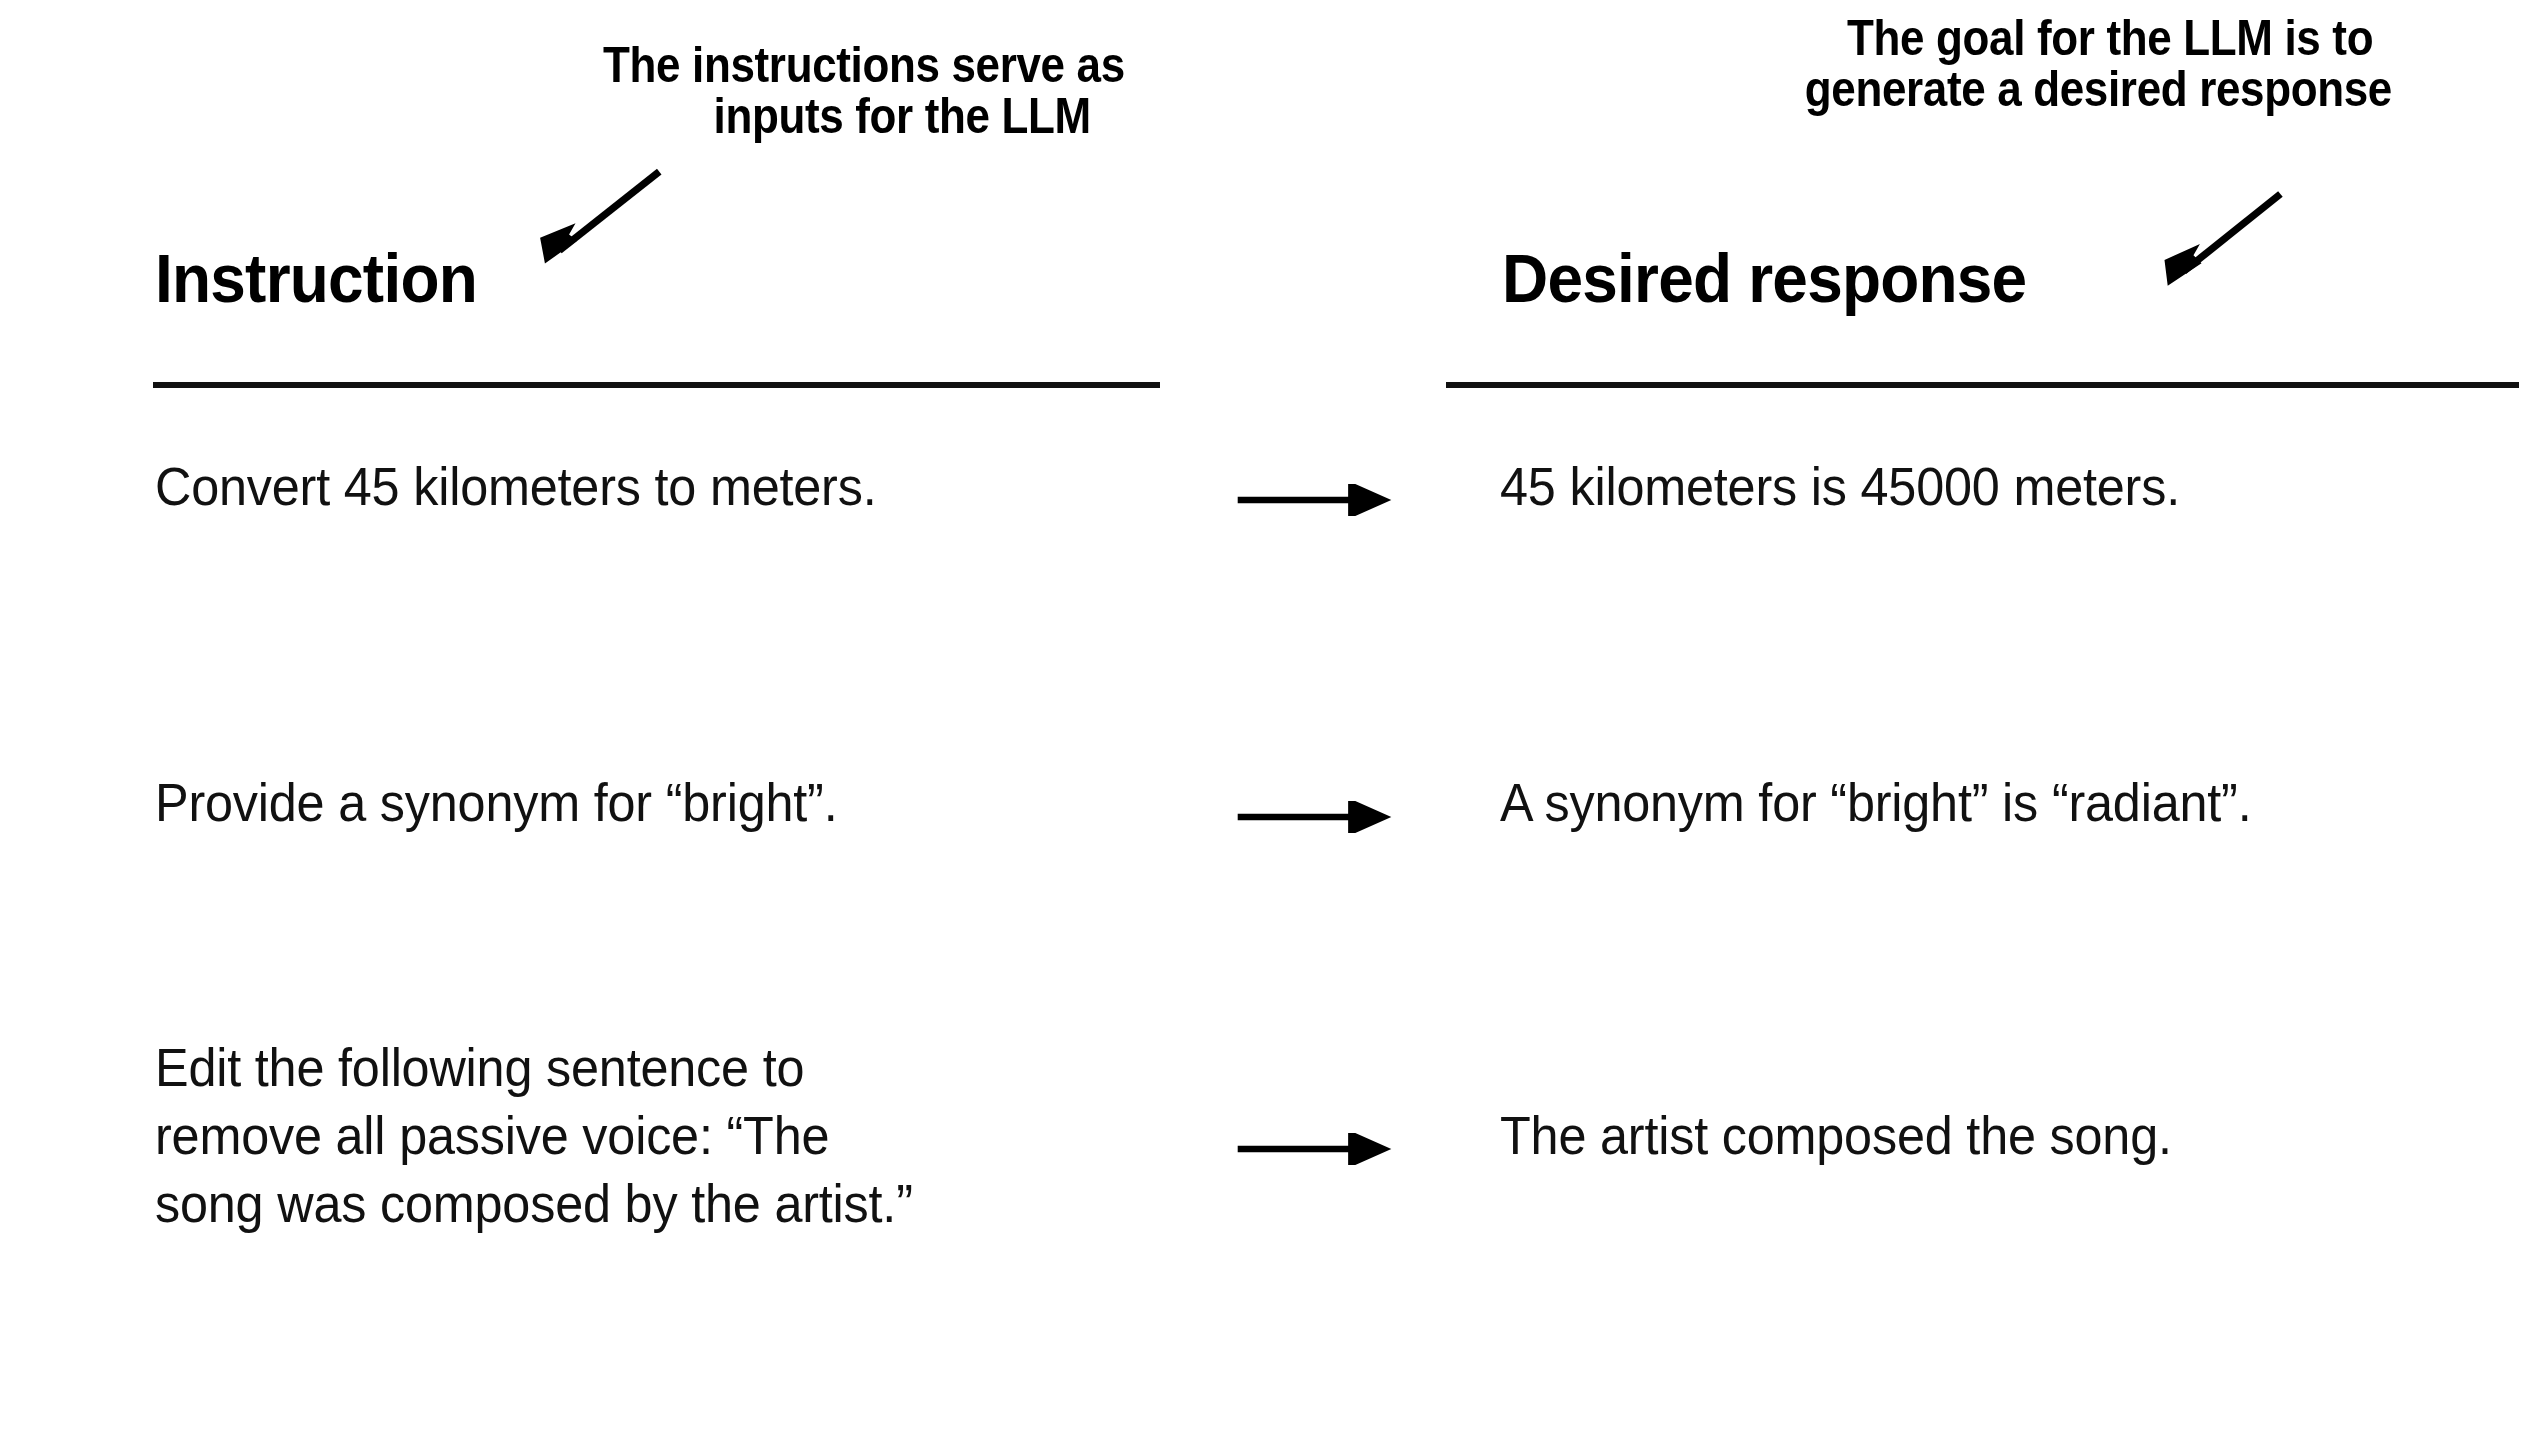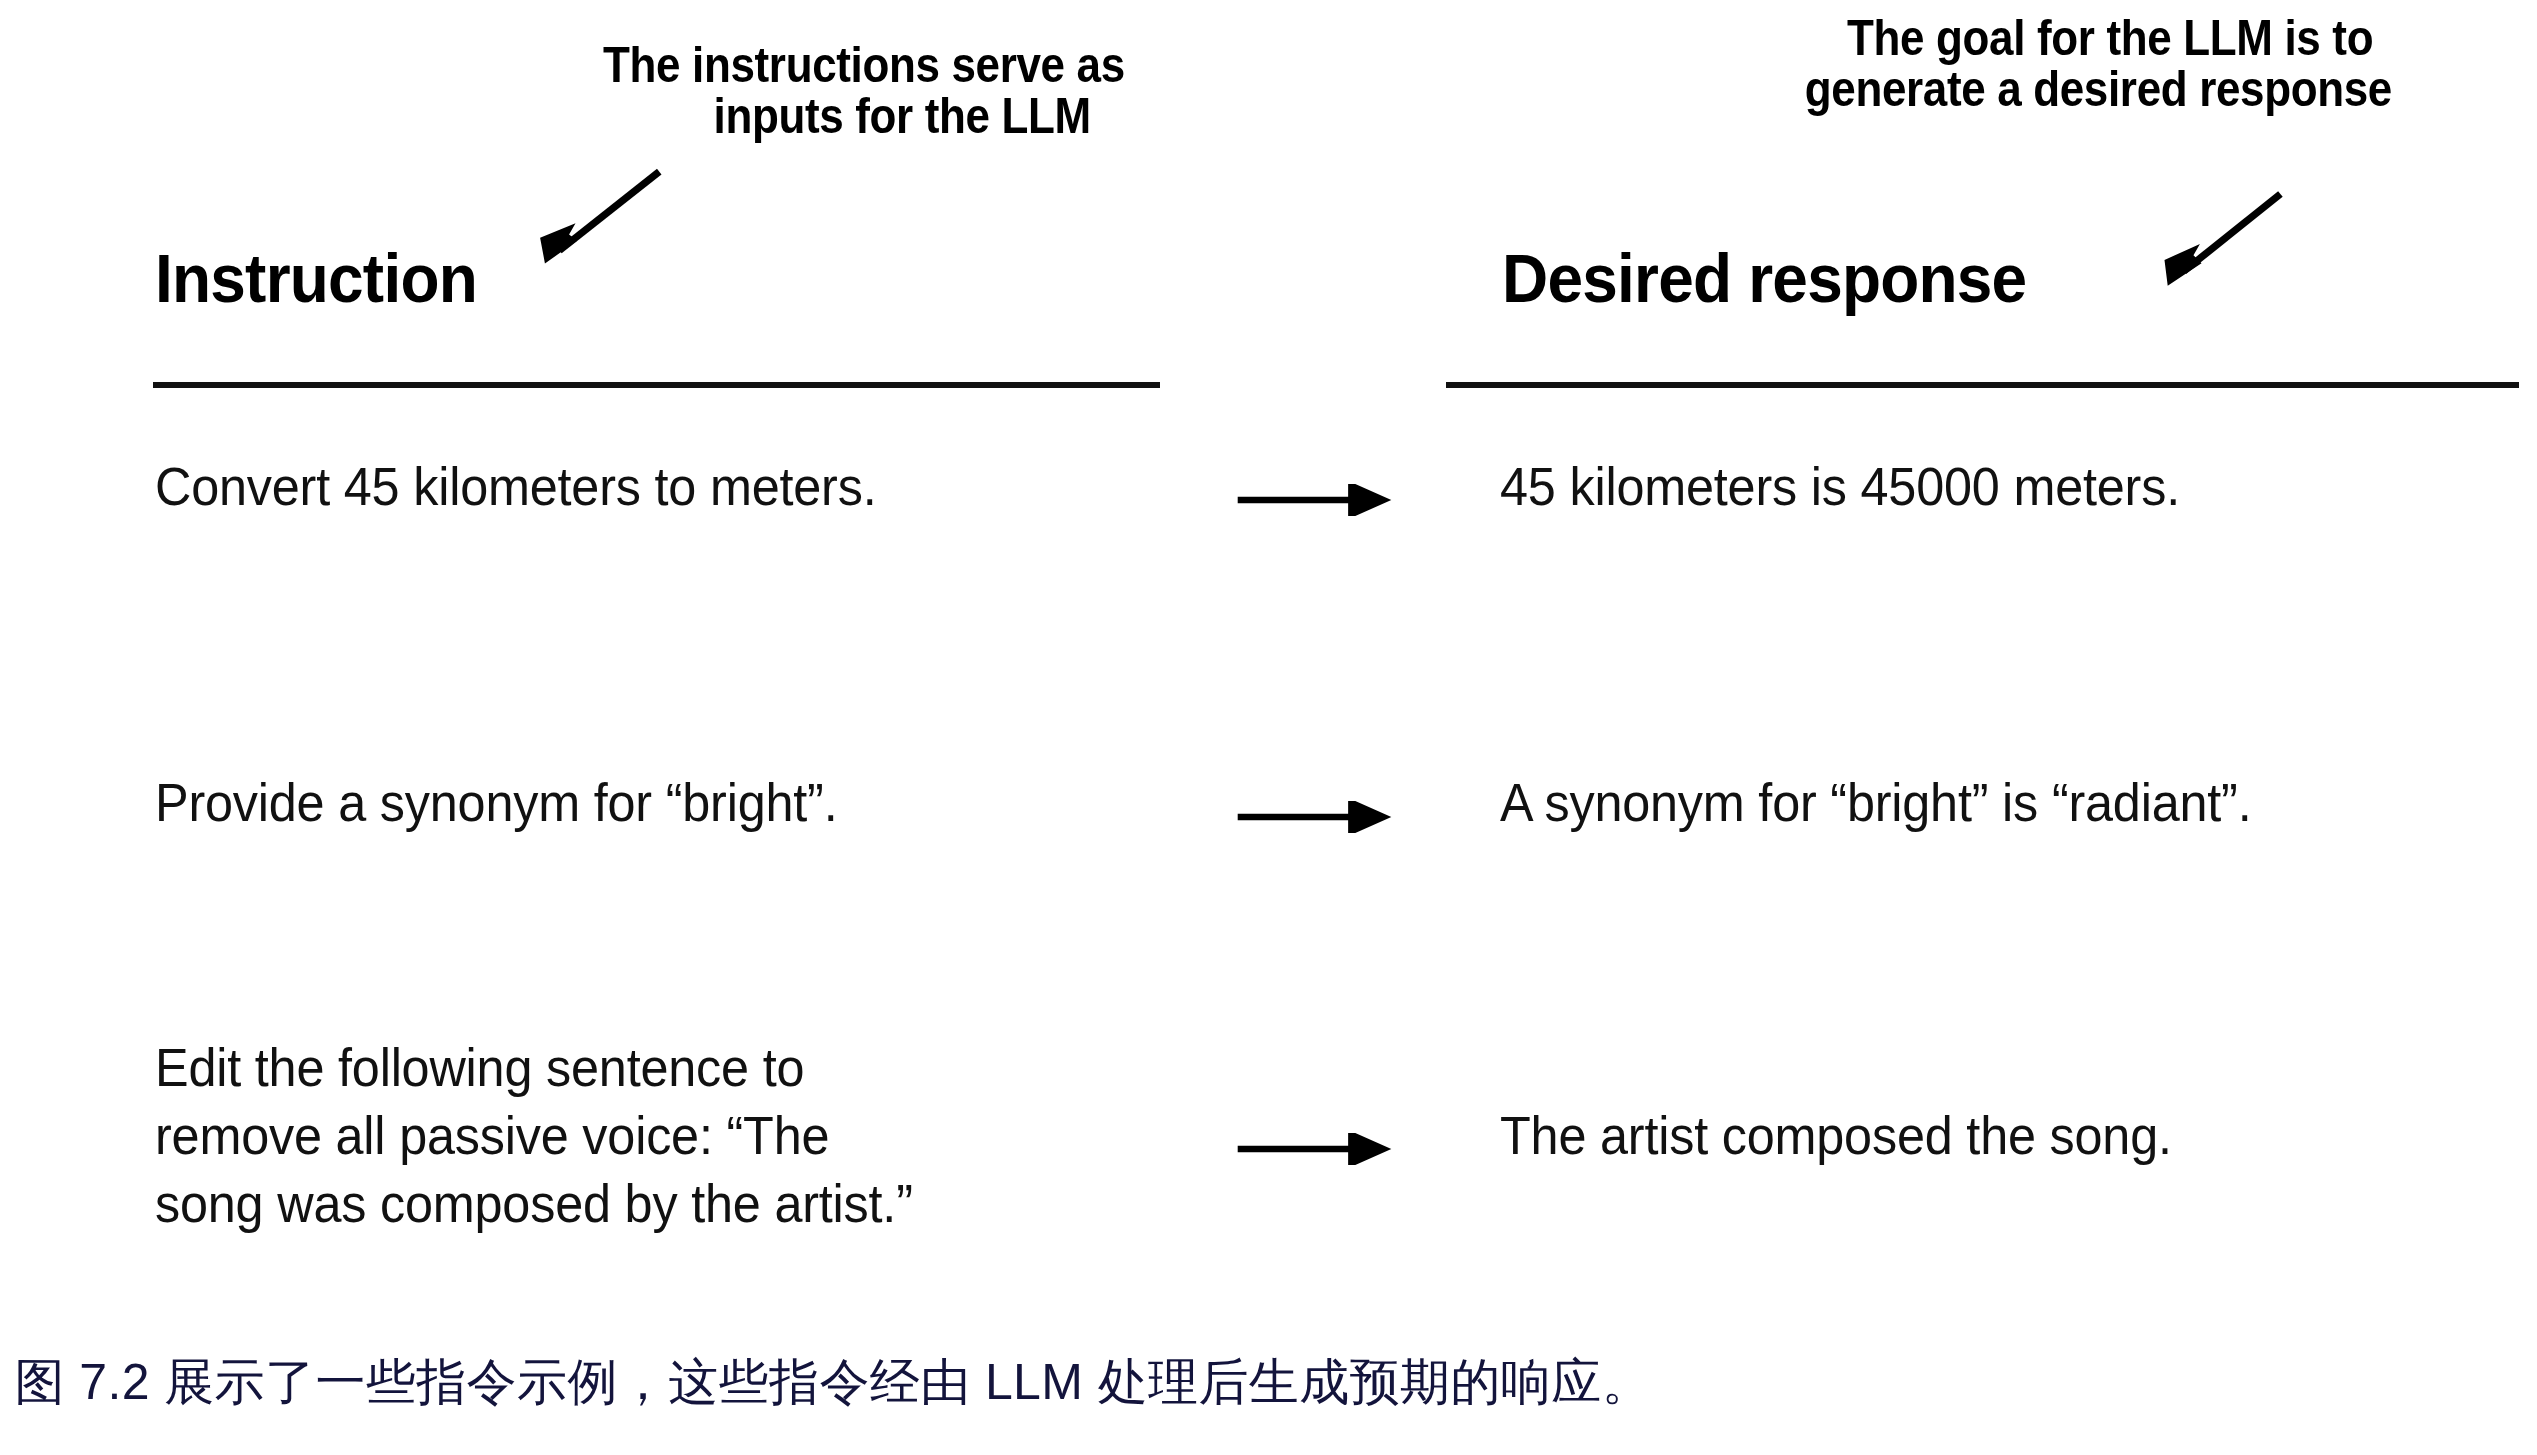--- a/index.html
+++ b/index.html
@@ -191,16 +191,15 @@
 remove all passive voice: “The
 song was composed by the artist.”</div>
   <div class="arrow-mid arrow3">
     <svg viewBox="0 0 200 40" aria-hidden="true">
       <line x1="4" y1="20" x2="150" y2="20" stroke="#000" stroke-width="8"></line>
       <polygon points="196,20 142,44 142,-4" fill="#000"></polygon>
     </svg>
   </div>
   <div class="cell cell-right row3r">The artist composed the song.</div>
 
-  <div class="caption">图 7.2 展示了一些指令示例，这些指令经由 LLM 处理后生成预期的响应。</div>
 
 </div>
 
 
 </body></html>

